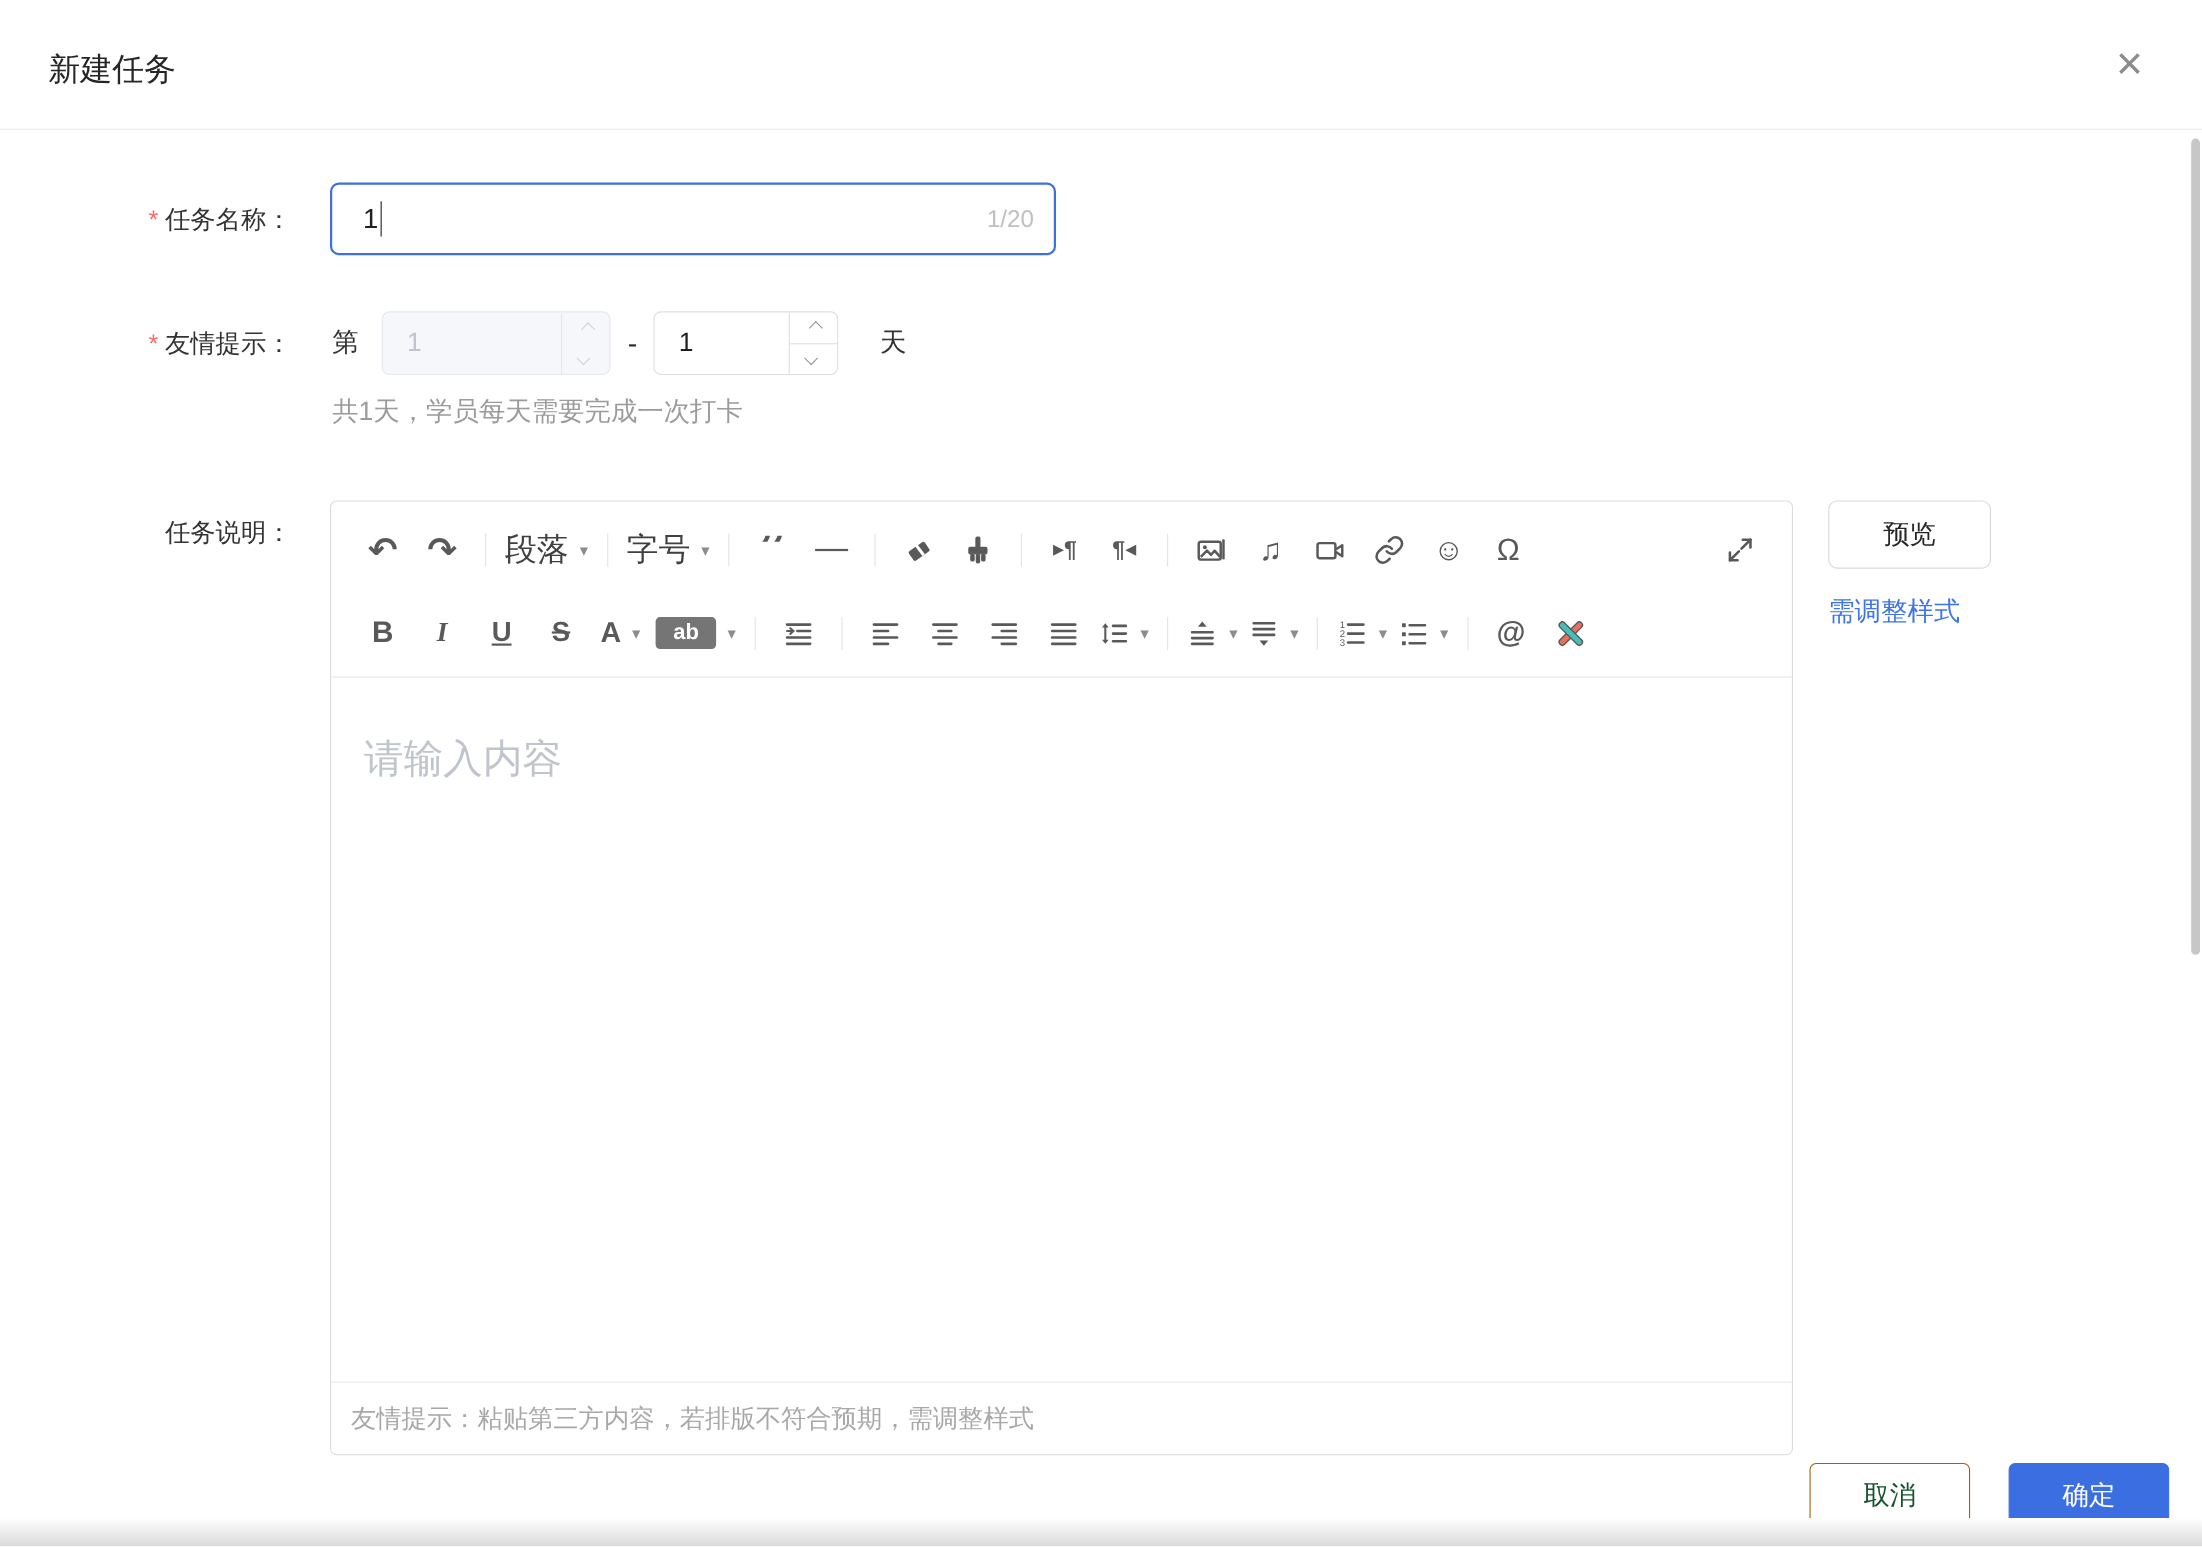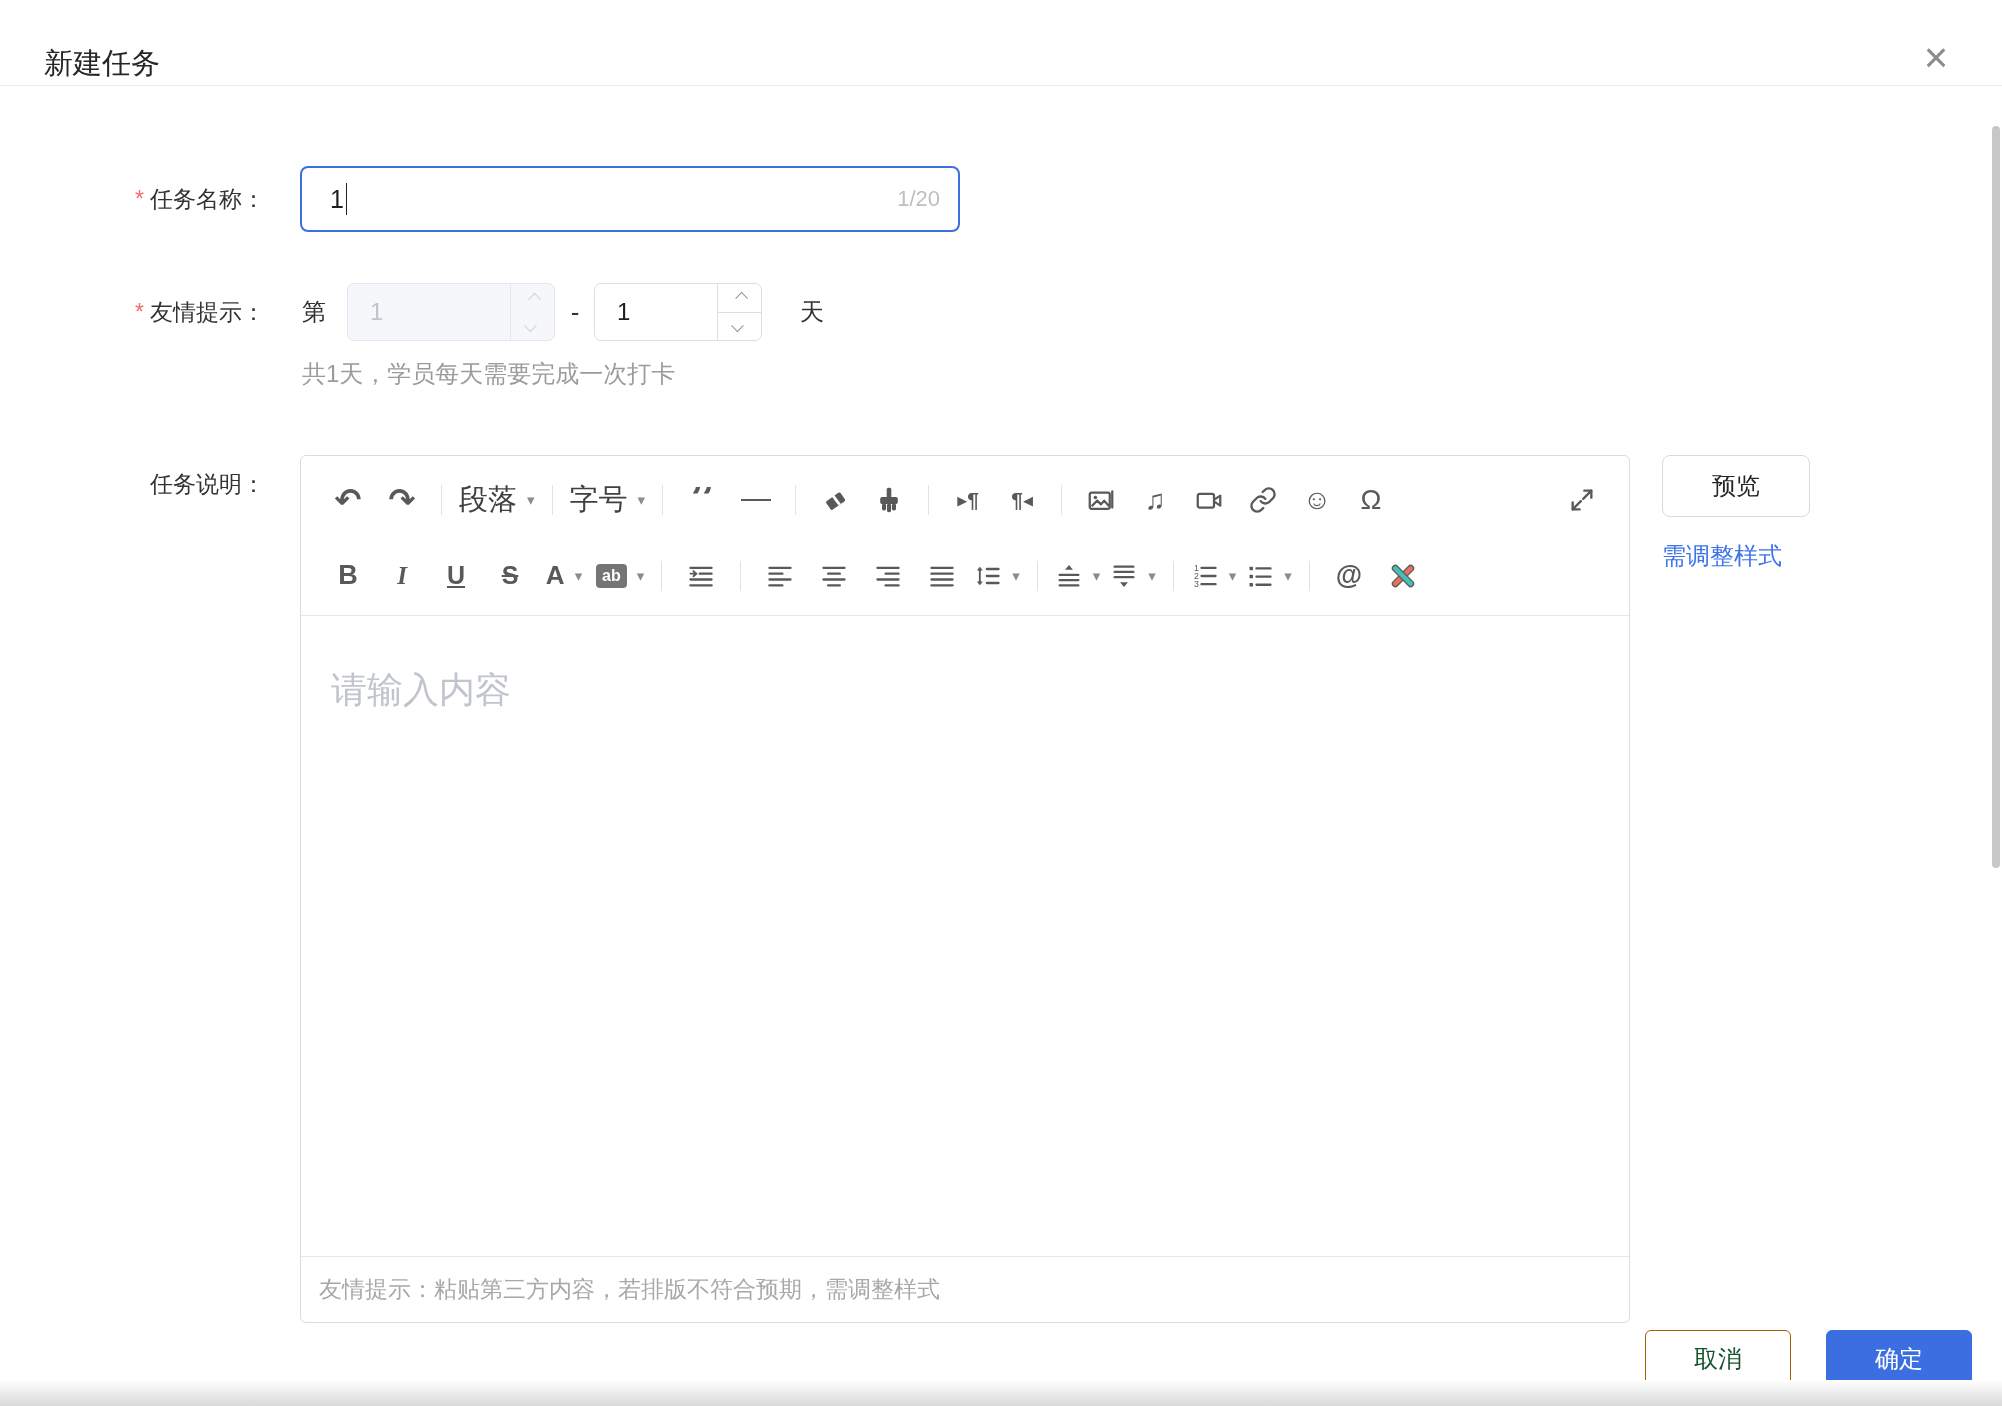--- a/index.html
+++ b/index.html
@@ -1,21 +1,21 @@
 <!DOCTYPE html>
 <html><head>
 <meta charset="utf-8">
 <style>
   * { box-sizing: border-box; margin: 0; padding: 0; }
   html,body { background:#fff; }
   body { font-family: "Liberation Sans", "DejaVu Sans", sans-serif; color:#333; }
   .dialog { position:relative; width:2002px; height:1406px; background:#fff; overflow:hidden; }
 
   
-  .hdr { position:absolute; left:0; top:0; width:100%; height:86px; border-bottom:1px solid #ececec; background:#fff; }
+  .hdr { position:absolute; left:0; top:0; width:100%; height:118px; border-bottom:1px solid #ececec; background:#fff; }
   .hdr-title { position:absolute; left:44px; top:44px; font-size:29px; font-weight:500; color:#262626; }
   .close-btn { position:absolute; right:40px; top:32px; width:52px; height:52px; display:flex; align-items:center; justify-content:center;
                font-size:42px; font-weight:300; color:#8c8c8c; cursor:pointer; line-height:1; }
 
   
   .scroll-thumb { position:absolute; right:2px; top:126px; width:8px; height:742px; background:#bdbdbd; border-radius:4px; opacity:.85; }
 
   
   .flabel { position:absolute; left:0; width:265px; text-align:right; font-size:23px; color:#333;padding-left:47px; }
   .req { color:#f56c6c; margin-right:6px; font-size:23px; }
@@ -65,21 +65,21 @@
   .dd-text { font-size:29px; color:#404040; }
   .glyph { font-size:28px; line-height:1; }
   .g-undo, .g-redo { font-size:32px; font-weight:700; }
   .g-quote { font-size:52px; font-weight:700; line-height:0.4; height:26px; overflow:hidden; }
   .hline-icon { width:30px; height:2.5px; background:#595959; }
   .g-bold { font-size:27px; font-weight:800; }
   .g-italic { font-size:25px; font-style:italic; font-weight:600; font-family:"Liberation Serif", serif; }
   .g-under { font-size:25px; font-weight:600; text-decoration:underline; }
   .g-strike { font-size:25px; font-weight:600; text-decoration:line-through; }
   .g-colorA { font-size:26px; font-weight:700; }
-  .ab-box { background:#757575; color:#fff; border-radius:4px; font-size:16px; padding:3px 6px; font-weight:600; }
+  .ab-box { background:#757575; color:#fff; border-radius:4px; font-size:20px; padding:3px 16px; font-weight:600; }
   .g-at { font-size:27px; font-weight:600; }
   .para-dir { font-size:21px; font-weight:600; display:flex; align-items:center; }
   .para-dir .tri { font-size:13px; }
   .fullscreen-btn { margin-left:auto; }
 
   
   .ed-body { flex:1; position:relative; }
   .ed-placeholder { position:absolute; left:30px; top:50px; font-size:36px; color:#c0c4cc; }
   .ed-hint { height:66px; border-top:1px solid #e8e8e8; display:flex; align-items:center; padding-left:18px;
              font-size:23px; color:#a8a8a8; }

